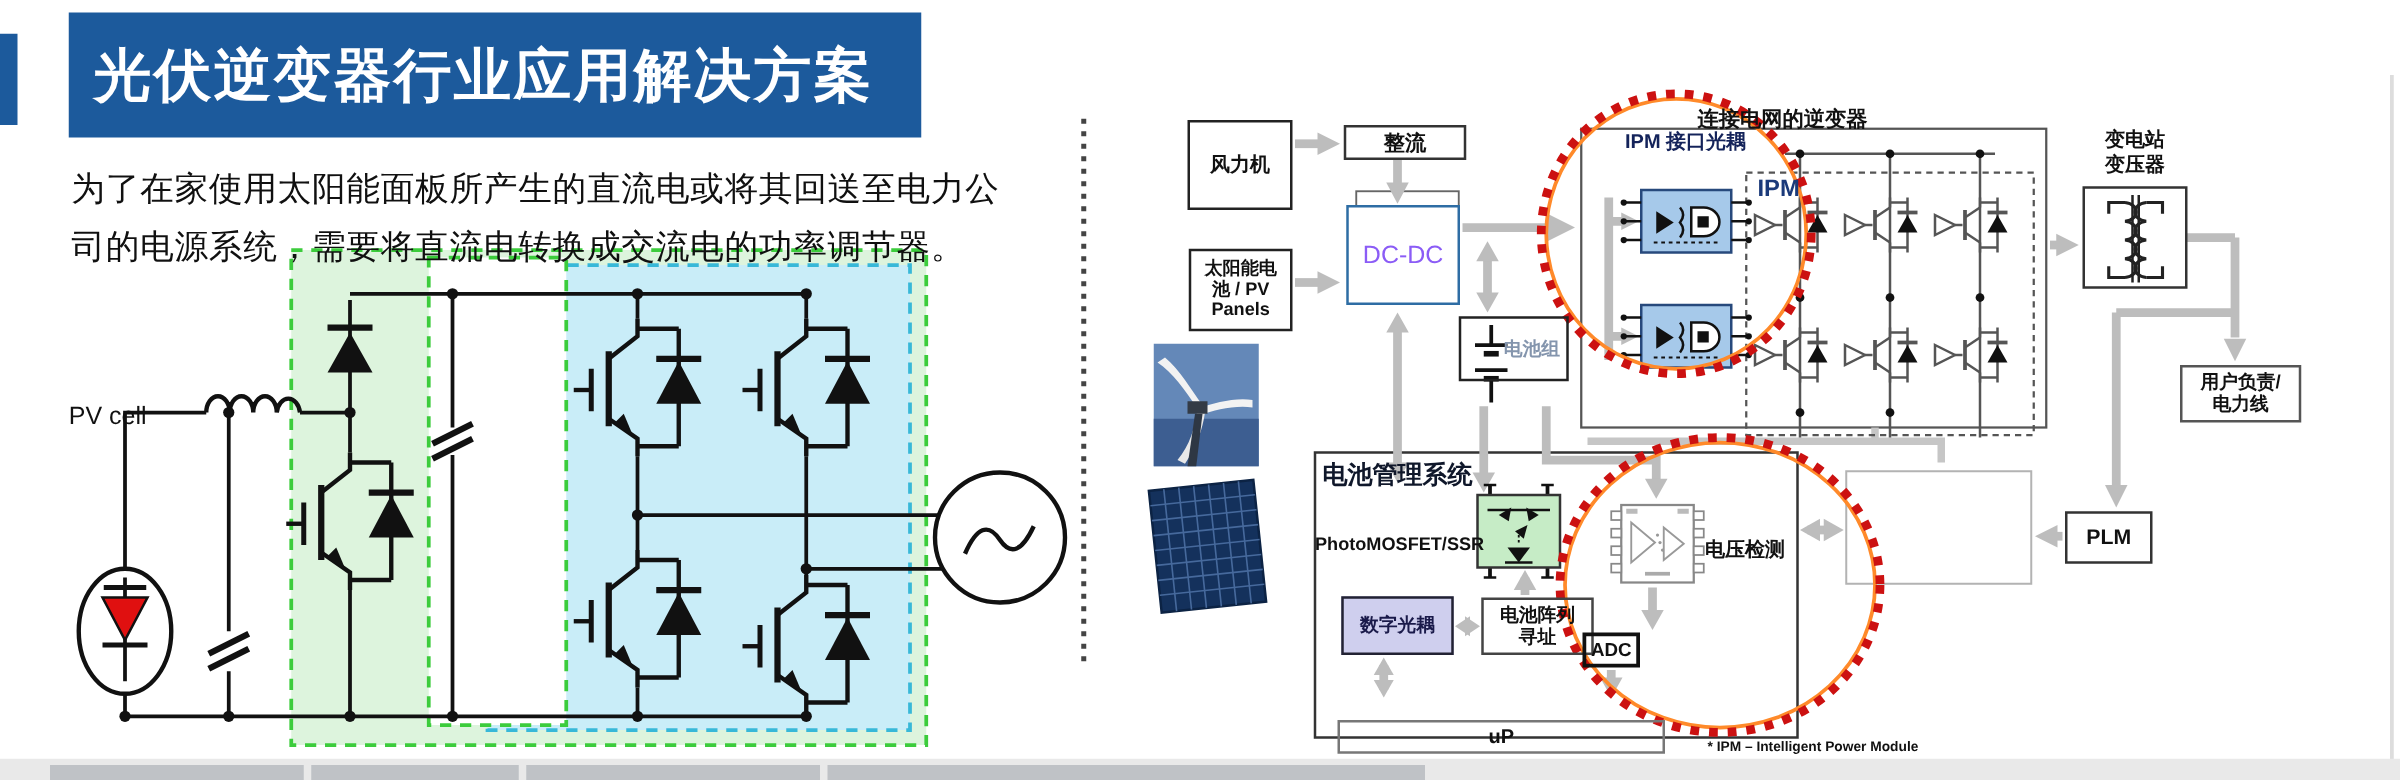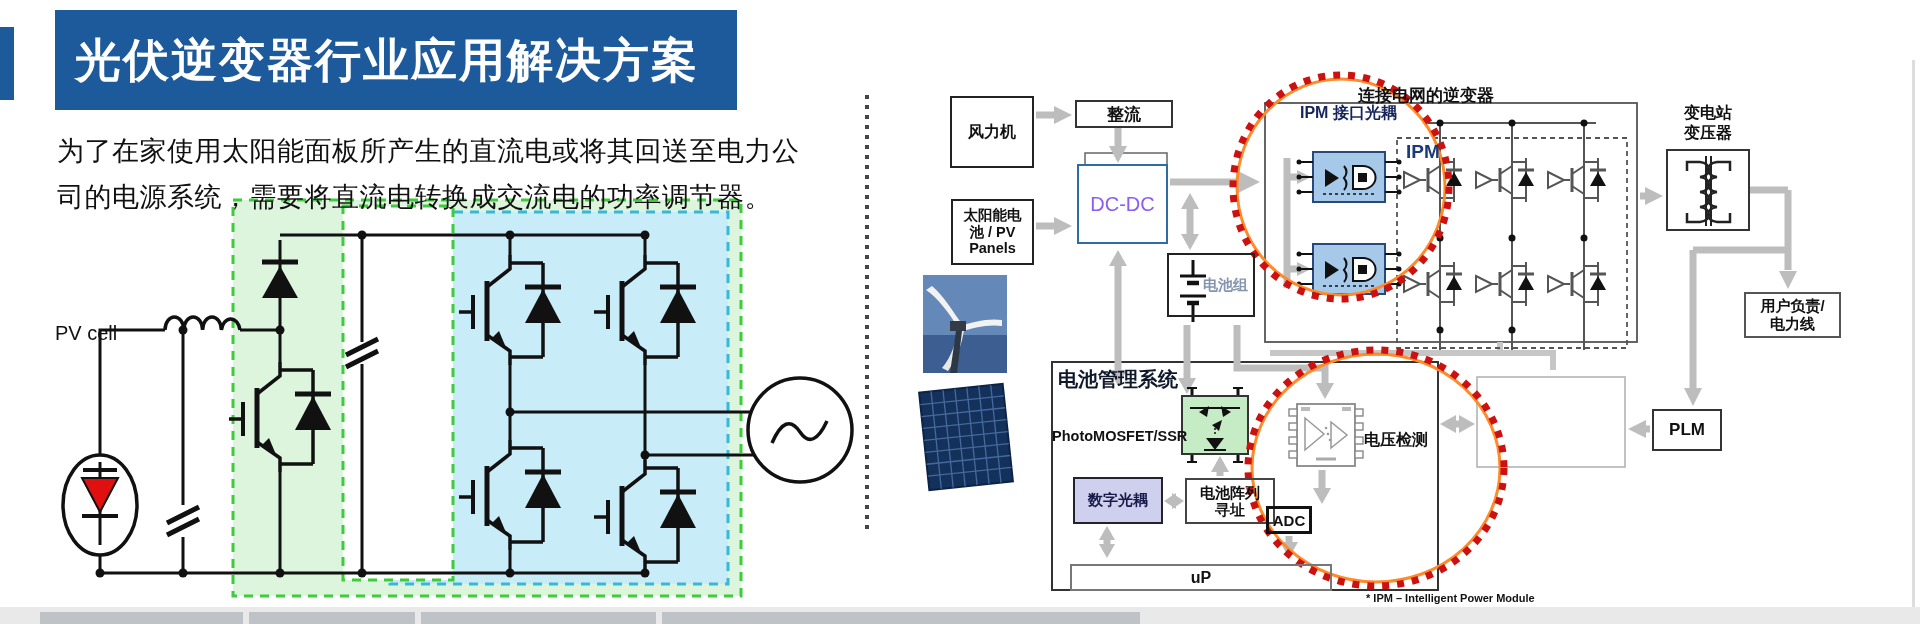--- a/index.html
+++ b/index.html
@@ -293,21 +293,21 @@
 <div class="ov box lbl pre" style="left:951px;top:199px;width:83px;height:66px;border:2px solid #222;font-size:14.5px;line-height:1.15;">
   <span class="pre">太阳能电
 池 / PV
 Panels</span>
 </div>
 
 <div class="ov box" style="left:1077px;top:164px;width:91px;height:80px;border:2px solid #2e6da4;background:#fff;font-size:20px;color:#8b5cf6;">
   <span>DC-DC</span>
 </div>
 
-<div class="ov box lbl" style="left:1167px;top:253px;width:88px;height:64px;border:2px solid #222;justify-content:flex-end;padding-right:5px;font-size:15px;color:#8495ad;">
+<div class="ov box lbl" style="left:1167px;top:253px;width:88px;height:52px;border:2px solid #222;justify-content:flex-end;padding-right:5px;font-size:15px;color:#8495ad;">
   <span>电池组</span>
 </div>
 
 <div class="ov lbl" style="left:1358px;top:84px;font-size:17px;">连接电网的逆变器</div>
 
 <div class="ov lbl" style="left:1300px;top:103px;font-size:16px;color:#14235a;">IPM 接口光耦</div>
 
 <div class="ov lbl" style="left:1406px;top:141px;font-size:19px;color:#1b3a7a;">IPM</div>
 
 <div class="ov lbl pre" style="left:1660px;top:103px;width:96px;font-size:16px;line-height:1.25;text-align:center;white-space:pre-line;">变电站
@@ -330,21 +330,21 @@
   <span class="pre">电池阵列
 寻址</span>
 </div>
 
 <div class="ov lbl" style="left:1364px;top:430px;font-size:16px;">电压检测</div>
 
 <div class="ov box lbl" style="left:1266px;top:506px;width:46px;height:28px;border:3px solid #111;font-size:15px;">
   <span>ADC</span>
 </div>
 
-<div class="ov box lbl" style="left:1070px;top:564px;width:262px;height:27px;border:2px solid #777;font-size:16px;">
+<div class="ov box lbl" style="left:1070px;top:576px;width:262px;height:27px;border:2px solid #777;font-size:16px;">
   <span>uP</span>
 </div>
 
 
 <div class="ov box lbl" style="left:1652px;top:409px;width:70px;height:42px;border:2px solid #333;font-size:17px;">
   <span>PLM</span>
 </div>
 
 <div class="ov lbl" style="left:1366px;top:592px;font-size:11px;">* IPM – Intelligent Power Module</div>
 

